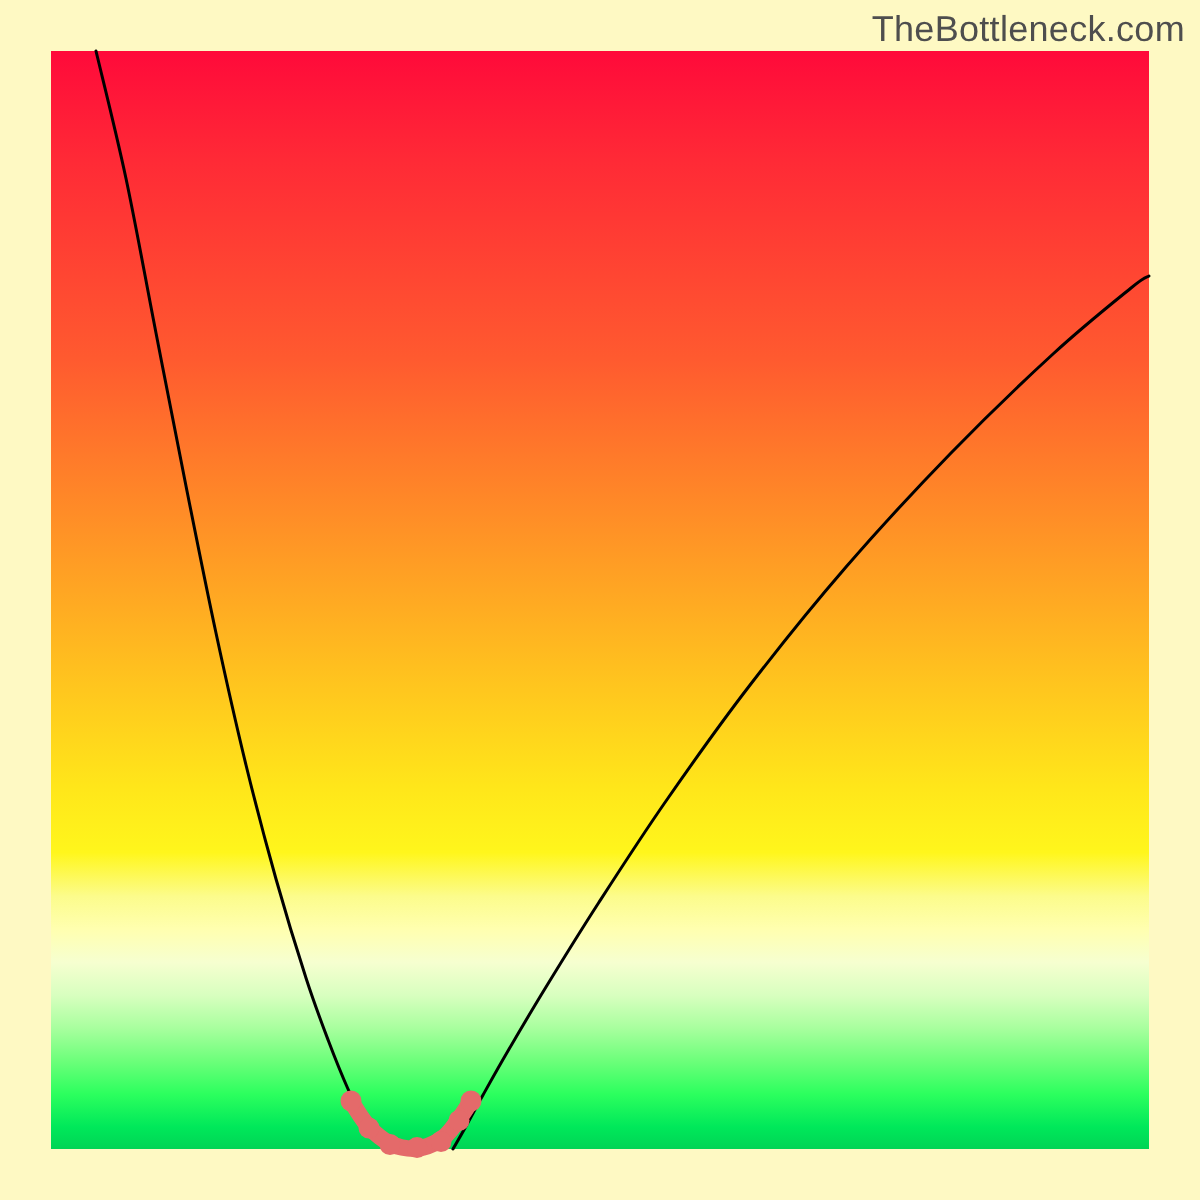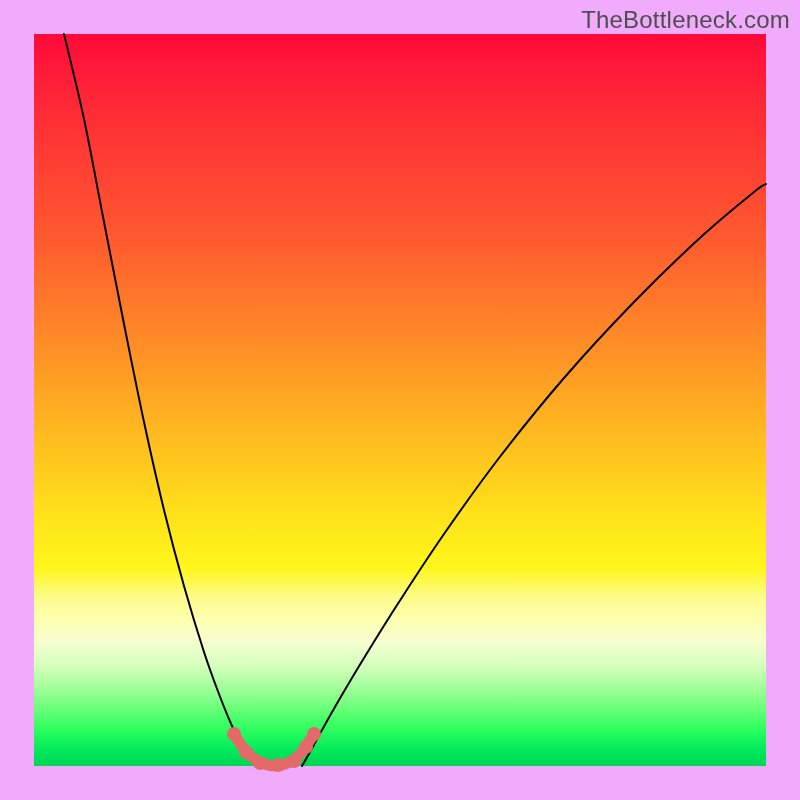--- a/index.html
+++ b/index.html
@@ -10,21 +10,21 @@
     overflow: hidden;
     background: #000;
     font-family: Arial, Helvetica, sans-serif;
   }
   .frame {
     position: absolute;
     left: 0;
     top: 0;
     width: 800px;
     height: 800px;
-    background: #f0abfc;
+    background: #fef9c3;
   }
   .plot {
     position: absolute;
     left: 34px;
     top: 34px;
     width: 732px;
     height: 732px;
     
     background: linear-gradient(
       to bottom,

